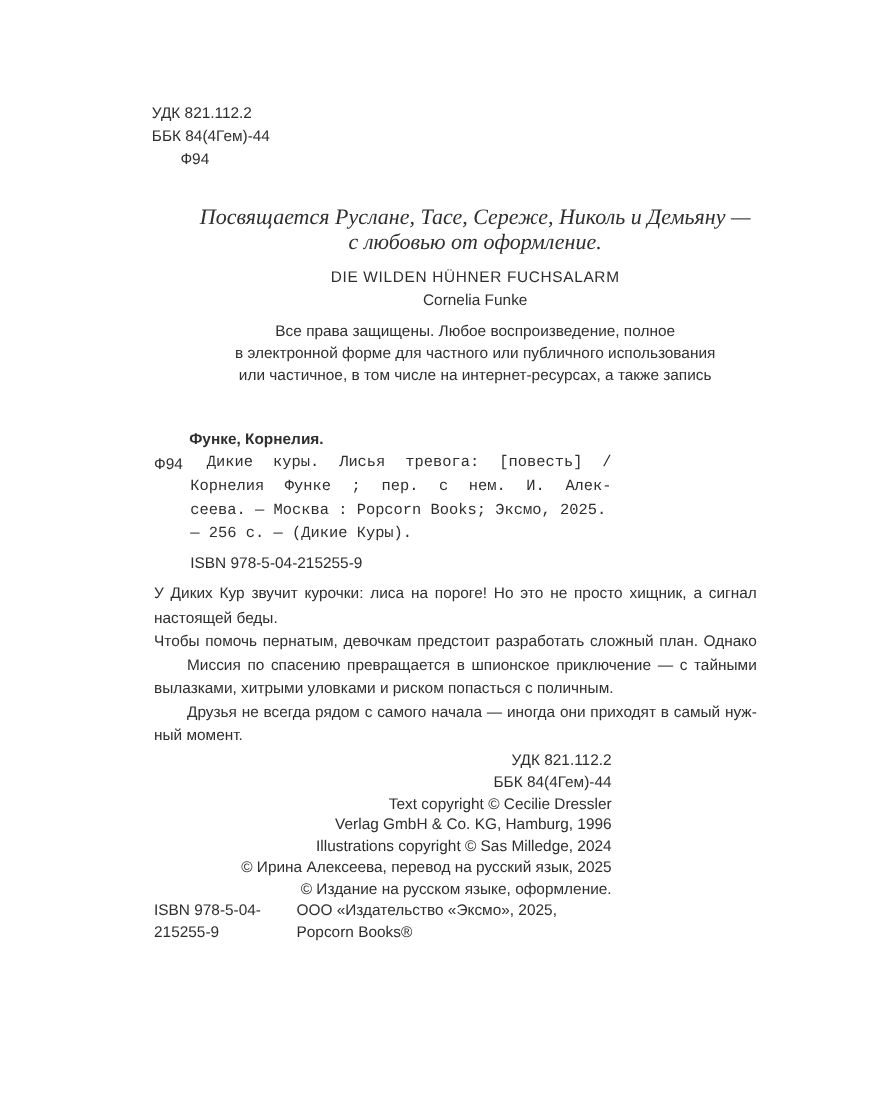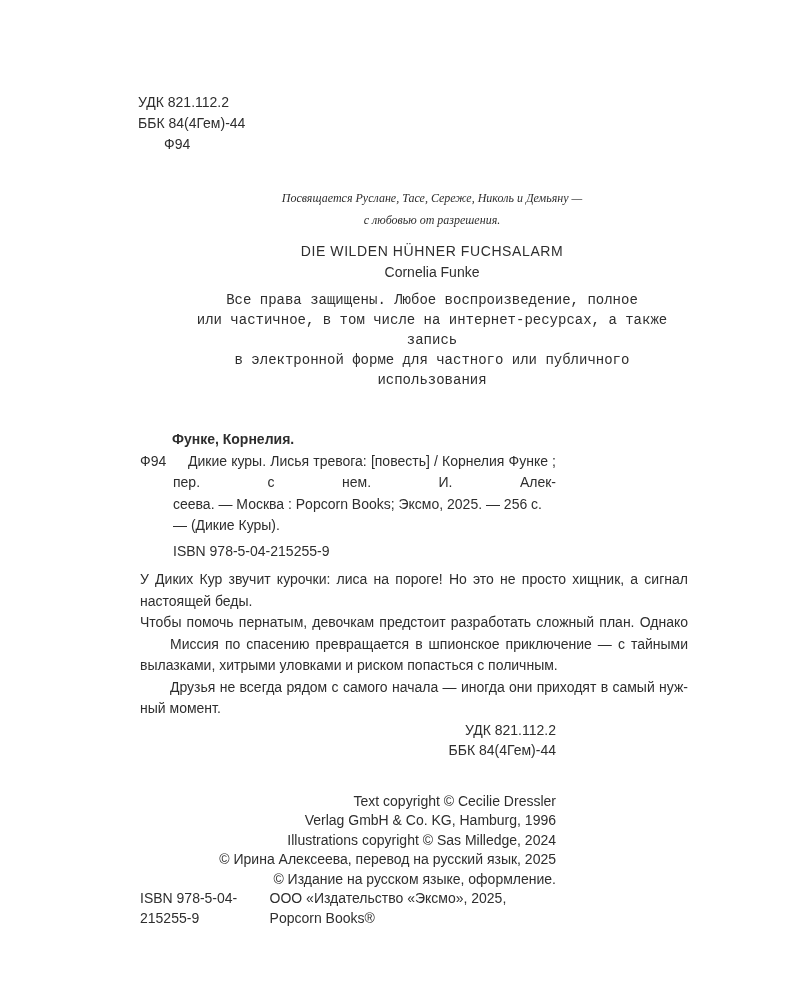--- a/index.html
+++ b/index.html
@@ -32,53 +32,53 @@
   
   .centered-area {
     width: 512px;
     margin-left: 36px;
     text-align: center;
   }
   .dedication {
     margin-top: 32px;
     font-family: "Liberation Serif", serif;
     font-style: italic;
-    font-size: 12px;
+    font-size: 20px;
     line-height: 22px;
   }
   .original-title {
     margin-top: 10px;
     line-height: 21px;
   }
   .original-title .ot-title {
     letter-spacing: 0.6px;
   }
   .rights-notice {
     margin-top: 7px;
     line-height: 20px;
-    font-family: Liberation Mono, monospace;
   }
   
   .catalog {
     margin-top: 39px;
     line-height: 21.5px;
   }
   .catalog .author-header {
     font-weight: bold;
     padding-left: 32px;
   }
   .bib-row {
     display: flex;
   }
   .bib-code {
     width: 33px;
     flex: 0 0 33px;
   }
   .bib-desc {
     flex: 1 1 auto;
+    font-family: Liberation Mono, monospace;
   }
   .isbn-line {
     margin-top: 4px;
     padding-left: 33px;
   }
   
   .annotation {
     margin-top: 7px;
     line-height: 21.5px;
     width: 548px;
@@ -93,21 +93,20 @@
   .first-line-indent {
     text-indent: 15px;
   }
   
   .bottom-codes {
     margin-top: 0px;
     text-align: right;
     line-height: 20.5px;
   }
   .copyright-block {
-    margin-top: 31px;
     text-align: right;
     line-height: 19.5px;
   }
   .bottom-row {
     display: flex;
     justify-content: space-between;
     line-height: 19.5px;
   }
 </style>
 </head>
@@ -118,32 +117,32 @@
   <div class="top-codes">
     <div class="line">УДК 821.112.2</div>
     <div class="line">ББК 84(4Гем)-44</div>
     <div class="line code-indent">Ф94</div>
   </div>
 
   <div class="centered-area">
 
     <div class="dedication">
       <div>Посвящается Руслане, Тасе, Сереже, Николь и Демьяну —</div>
-      <div>с любовью от разрешения.</div>
+      <div>с любовью от оформление.</div>
     </div>
 
     <div class="original-title">
       <div class="ot-title">DIE WILDEN HÜHNER FUCHSALARM</div>
       <div>Cornelia Funke</div>
     </div>
 
     <div class="rights-notice">
       <div>Все права защищены. Любое воспроизведение, полное</div>
+      <div>в электронной форме для частного или публичного использования</div>
       <div>или частичное, в том числе на интернет-ресурсах, а также запись</div>
-      <div>в электронной форме для частного или публичного использования</div>
     </div>
   </div>
 
   <div class="catalog">
     <div class="author-header">Функе, Корнелия.</div>
     <div class="bib-row">
       <div class="bib-code">Ф94</div>
       <div class="bib-desc">
         <div class="line j first-line-indent">Дикие куры. Лисья тревога: [повесть] / Корнелия Функе ; пер. с нем. И. Алек-</div>
         <div class="line">сеева. — Москва : Popcorn Books; Эксмо, 2025. — 256 с. — (Дикие Куры).</div>

